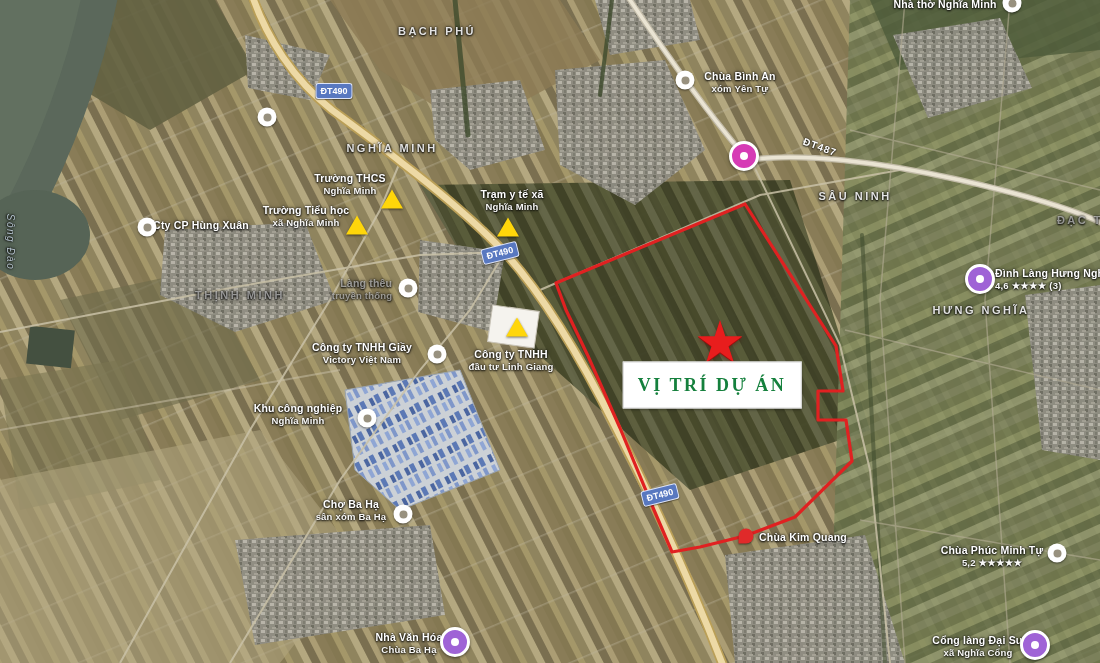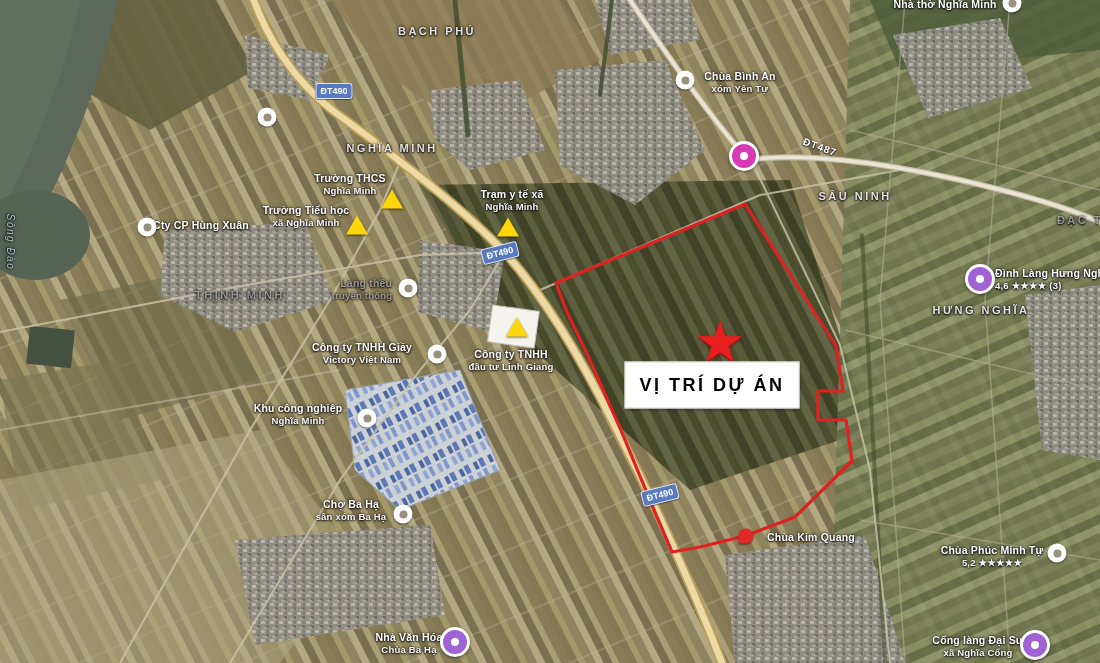--- a/index.html
+++ b/index.html
@@ -42,21 +42,21 @@
   
   .shield{position:absolute;background:#5878c0;color:#fff;font-size:9px;font-weight:700;
           padding:2px 4px;border-radius:3px;border:1px solid rgba(235,240,255,.9);
           box-shadow:0 1px 1px rgba(0,0,0,.4);white-space:nowrap;}
   .roadname{position:absolute;color:#fff;font-size:10px;font-weight:700;letter-spacing:1px;
           text-shadow:0 0 2px rgba(0,0,0,.9),0 1px 2px rgba(0,0,0,.8);white-space:nowrap;}
 
   
   #project-box{position:absolute;background:#ffffff;border:1px solid #d6d6d6;
           box-shadow:0 1px 3px rgba(0,0,0,.45);padding:12px 14px;white-space:nowrap;
-          color:#000000;font-family:Liberation Sans, sans-serif;font-weight:700;
+          color:#15803d;font-family:Liberation Serif, serif;font-weight:700;
           font-size:18px;letter-spacing:2.5px;}
 </style>
 </head>
 <body>
 
 <div id="stage">
 
   <svg id="basemap" width="1100" height="663" viewBox="0 0 1100 663">
     <defs>
       <pattern id="fieldsA" width="52" height="52" patternUnits="userSpaceOnUse" patternTransform="rotate(63)">
@@ -217,21 +217,21 @@
         <span class="l2">5,2 ★★★★★</span>
       </div>
       <div class="lbl poi" style="left: 978px; top: 646px; transform: translate(-50%, -50%);">
         <span class="l1">Cổng làng Đại Sư</span>
         <span class="l2">xã Nghĩa Cổng</span>
       </div>
       <div class="lbl poi" style="left: 409px; top: 643px; transform: translate(-50%, -50%);">
         <span class="l1">Nhà Văn Hóa</span>
         <span class="l2">Chùa Ba Hạ</span>
       </div>
-      <div class="lbl poi" style="left: 803px; top: 538px; transform: translate(-50%, -50%); margin-left: 8px;">
+      <div class="lbl poi" style="left: 803px; top: 538px; transform: translate(-50%, -50%);">
         <span class="l1">Chùa Kim Quang</span>
       </div>
       <div class="lbl poi" style="left: 945px; top: 5px; transform: translate(-50%, -50%);">
         <span class="l1">Nhà thờ Nghĩa Minh</span>
       </div>
       <div class="lbl poi faint" style="left: 362px; top: 289px; transform: translate(-50%, -50%); text-align: right;">
         <span class="l1">Làng thêu</span>
         <span class="l2">truyền thống</span>
       </div>
       <div class="lbl area" style="left: 437px; top: 32px; transform: translate(-50%, -50%);">

